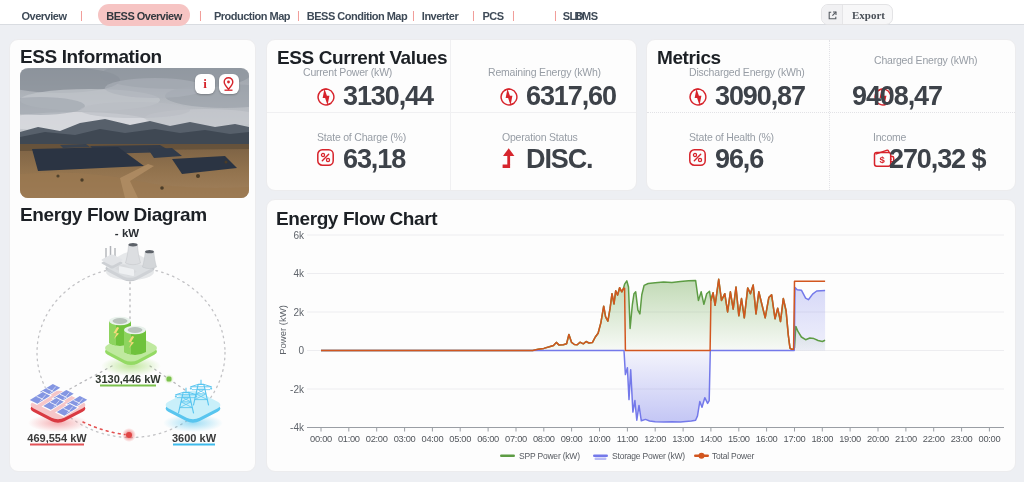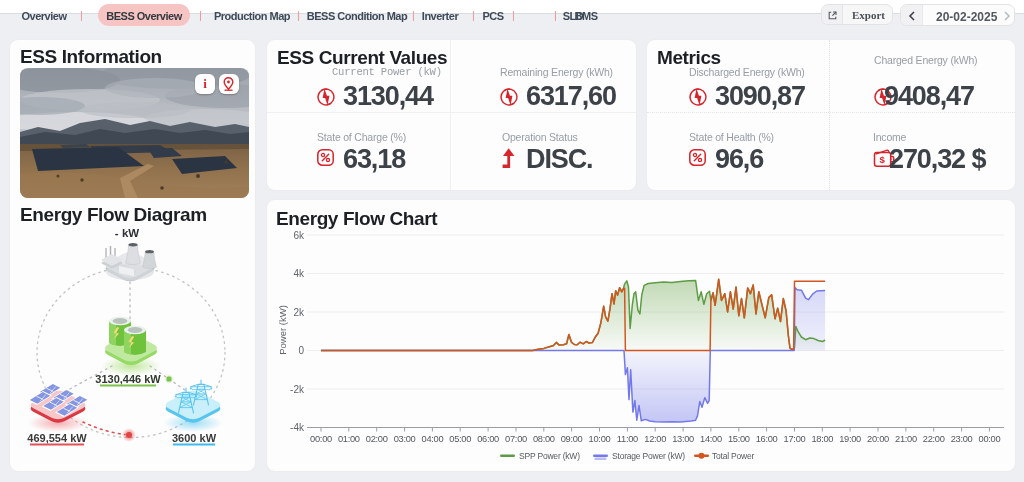--- a/index.html
+++ b/index.html
@@ -9,21 +9,21 @@
   .card { position:absolute; background:#fdfdfd; border:1px solid #ececee; border-radius:9px; }
   .ctitle { font-size:19px; font-weight:bold; color:#1c2025; letter-spacing:-0.4px; white-space:nowrap; }
   .lbl { font-size:10.5px; color:#979da5; letter-spacing:-0.2px; white-space:nowrap; }
   .num { font-size:27px; font-weight:bold; color:#3d4249; letter-spacing:-1.1px; white-space:nowrap; }
   .navitem { position:absolute; top:9.5px; transform:translateX(-50%); font-size:11px; font-weight:bold; letter-spacing:-0.5px; color:#3e4a57; white-space:nowrap; }
   .navsep { position:absolute; top:9px; font-size:11px; color:#f0928e; }
 </style>
 </head>
 <body>
 
-<div class="abs" style="left:0;top:0;width:1024px;height:14px;background:#fff;border-bottom:1px solid #d9dce1;">
+<div class="abs" style="left:0;top:0;width:1024px;height:25px;background:#fff;border-bottom:1px solid #d9dce1;">
   <span class="navitem" style="left:44px;">Overview</span>
   <span class="navsep" style="left:80px;">|</span>
   <div class="abs" style="left:98px;top:4px;width:92px;height:22px;background:#f6c4c3;border-radius:11px;"></div>
   <span class="navitem" style="left:144px;color:#33393f;">BESS Overview</span>
   <span class="navsep" style="left:199px;">|</span>
   <span class="navsep" style="left:297px;">|</span>
   <span class="navitem" style="left:252px;">Production Map</span>
   <span class="navsep" style="left:412px;">|</span>
   <span class="navitem" style="left:357px;">BESS Condition Map</span>
   <span class="navitem" style="left:440px;">Inverter</span>
@@ -37,30 +37,20 @@
   <div class="abs" style="left:821px;top:4px;width:72px;height:21px;border:1px solid #e3e3e5;border-radius:7px;background:#f7f7f8;overflow:hidden;">
     <div class="abs" style="left:0;top:0;width:21px;height:21px;background:#f1f1f3;border-right:1px solid #e5e5e7;"></div>
     <svg class="abs" style="left:6px;top:6px;" width="9" height="9" viewBox="0 0 9 9" fill="none" stroke="#565b62" stroke-width="1.1">
       <path d="M3.2 1.2 H1.2 V7.8 H7.8 V5.8"></path>
         <path d="M5 1 H8 V4"></path>
         <path d="M8 1 L4.4 4.6"></path>
     </svg>
     <span class="abs" style="left:30px;top:4px;font-size:11px;font-weight:bold;color:#4a5058;font-family:Liberation Serif, serif;">Export</span>
   </div>
 
-  <div class="abs" style="left:900px;top:4px;width:115px;height:22px;border:1px solid #e3e3e5;border-radius:7px;background:#fcfcfd;overflow:hidden;">
-    <div class="abs" style="left:0;top:0;width:22px;height:22px;background:#f1f1f3;border-right:1px solid #e9e9eb;"></div>
-    <svg class="abs" style="left:7px;top:6px;" width="8" height="10" viewBox="0 0 8 10" fill="none" stroke="#3c4147" stroke-width="1.6">
-        <path d="M6 1 L2 5 L6 9"></path>
-      </svg>
-    <span class="abs" style="left:35px;top:4.5px;font-size:12px;font-weight:bold;color:#53585e;">20-02-2025</span>
-    <svg class="abs" style="left:102px;top:6px;" width="8" height="10" viewBox="0 0 8 10" fill="none" stroke="#b9bdc2" stroke-width="1.6">
-        <path d="M2 1 L6 5 L2 9"></path>
-      </svg>
-  </div>
 </div>
 
 <div class="card" style="left:9px;top:39px;width:247px;height:433px;"></div>
 <span class="abs ctitle" style="left:20px;top:46px;">ESS Information</span>
 
 <svg class="abs" style="left:20px;top:68px;border-radius:8px;" width="229" height="130" viewBox="0 0 229 130">
 
 <defs>
  <linearGradient id="sky" x1="0" y1="0" x2="0" y2="1">
   <stop offset="0" stop-color="#9ba1a9"></stop>
@@ -272,32 +262,32 @@
 <line x1="21" y1="224.5" x2="75" y2="224.5" stroke="#e25358" stroke-width="1.8"></line>
 <text x="185" y="222" font-size="11" font-weight="bold" fill="#3a3a3a" text-anchor="middle">3600 kW</text>
 <line x1="164" y1="224.5" x2="206" y2="224.5" stroke="#3ebbec" stroke-width="1.8"></line>
 
 </svg>
 
 <div class="card" style="left:266px;top:39px;width:371px;height:152px;"></div>
 <div class="abs" style="left:450px;top:40px;width:1px;height:150px;background:#f0f0f2;"></div>
 <div class="abs" style="left:267px;top:112px;width:369px;height:1px;background:#f0f0f2;"></div>
 <span class="abs ctitle" style="left:277px;top:47px;">ESS Current Values</span>
-<span class="abs lbl" style="left:332px;top:66px;font-family:Liberation Mono, monospace;">Current Power (kW)</span>
+<span class="abs lbl" style="left:303px;top:66px;">Current Power (kW)</span>
 <div class="abs" style="left:317px;top:88px;width:24px;height:22px;">
     <svg width="18" height="18" viewBox="0 0 18 18" style="position:absolute;left:0;top:0;">
 <path d="M4.70,2.37 A7.9,7.9 0 1 1 10.91,16.67" fill="none" stroke="#d7232b" stroke-width="1.4" stroke-linecap="round"></path>
 <path d="M13.53,15.47 A7.9,7.9 0 1 1 9.96,1.16" fill="none" stroke="#d7232b" stroke-width="1.5" stroke-linecap="round"></path>
 <g transform="rotate(-12 9 9)">
         <path d="M9.2,0.7 L5.5,9.3 L7.9,9.85 L8.8,17.3 L12.6,8.6 L10.15,8.05 Z" fill="#d7232b"></path>
       </g>
 </svg>
   </div>
 <span class="abs num" style="left:343px;top:81px;">3130,44</span>
-<span class="abs lbl" style="left:500px;top:66px;">Remaining Energy (kWh)</span>
+<span class="abs lbl" style="left:488px;top:66px;">Remaining Energy (kWh)</span>
 <div class="abs" style="left:500px;top:88px;width:24px;height:22px;">
     <svg width="18" height="18" viewBox="0 0 18 18" style="position:absolute;left:0;top:0;">
 <path d="M4.70,2.37 A7.9,7.9 0 1 1 10.91,16.67" fill="none" stroke="#d7232b" stroke-width="1.4" stroke-linecap="round"></path>
 <path d="M13.53,15.47 A7.9,7.9 0 1 1 9.96,1.16" fill="none" stroke="#d7232b" stroke-width="1.5" stroke-linecap="round"></path>
 <g transform="rotate(-12 9 9)">
         <path d="M9.2,0.7 L5.5,9.3 L7.9,9.85 L8.8,17.3 L12.6,8.6 L10.15,8.05 Z" fill="#d7232b"></path>
       </g>
 </svg>
   </div>
 <span class="abs num" style="left:526px;top:81px;">6317,60</span>
@@ -339,21 +329,21 @@
 <span class="abs lbl" style="left:874px;top:54px;">Charged Energy (kWh)</span>
 <div class="abs" style="left:874px;top:88px;width:24px;height:22px;">
     <svg width="18" height="18" viewBox="0 0 18 18" style="position:absolute;left:0;top:0;">
 <path d="M4.70,2.37 A7.9,7.9 0 1 1 10.91,16.67" fill="none" stroke="#d7232b" stroke-width="1.4" stroke-linecap="round"></path>
 <path d="M13.53,15.47 A7.9,7.9 0 1 1 9.96,1.16" fill="none" stroke="#d7232b" stroke-width="1.5" stroke-linecap="round"></path>
 <g transform="rotate(-12 9 9)">
         <path d="M9.2,0.7 L5.5,9.3 L7.9,9.85 L8.8,17.3 L12.6,8.6 L10.15,8.05 Z" fill="#d7232b"></path>
       </g>
 </svg>
   </div>
-<span class="abs num" style="left:884px;top:81px;">9408,47</span>
+<span class="abs num" style="left:852px;top:81px;">9408,47</span>
 <span class="abs lbl" style="left:689px;top:131px;">State of Health (%)</span>
 <div class="abs" style="left:689px;top:148px;width:24px;height:22px;">
     <svg width="17" height="17" viewBox="0 0 17 17" style="position:absolute;left:0;top:1px;">
 <rect x="0.8" y="0.8" width="15.4" height="15.4" rx="4.5" fill="none" stroke="#d7232b" stroke-width="1.5"></rect>
 <line x1="5.3" y1="11.7" x2="11.7" y2="5.3" stroke="#d7232b" stroke-width="1.4" stroke-linecap="round"></line>
 <circle cx="6" cy="6" r="1.55" fill="none" stroke="#d7232b" stroke-width="1.3"></circle>
 <circle cx="11" cy="11" r="1.55" fill="none" stroke="#d7232b" stroke-width="1.3"></circle>
 </svg>
   </div>
 <span class="abs num" style="left:715px;top:144px;">96,6</span>

